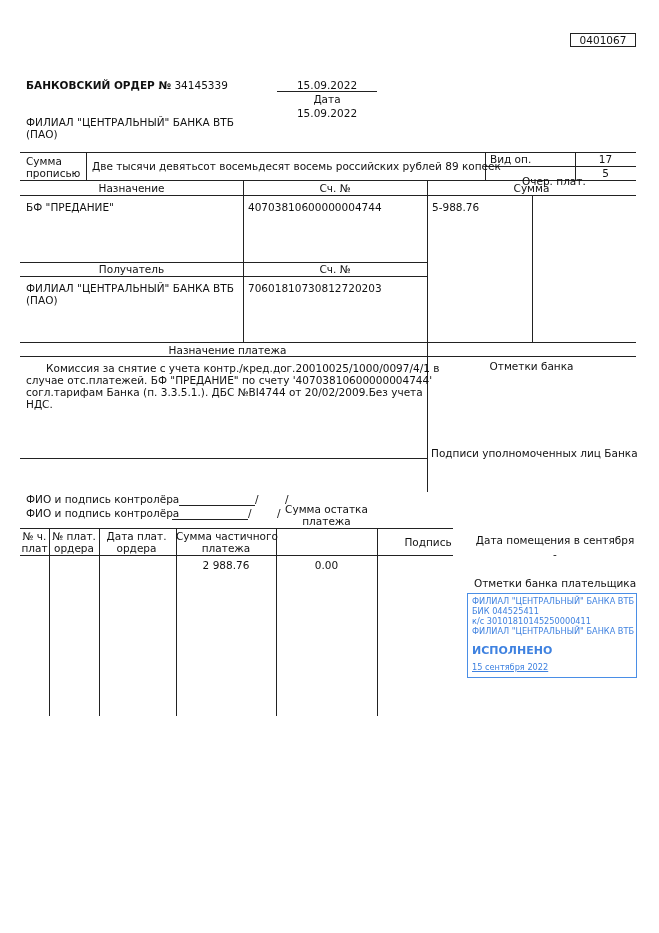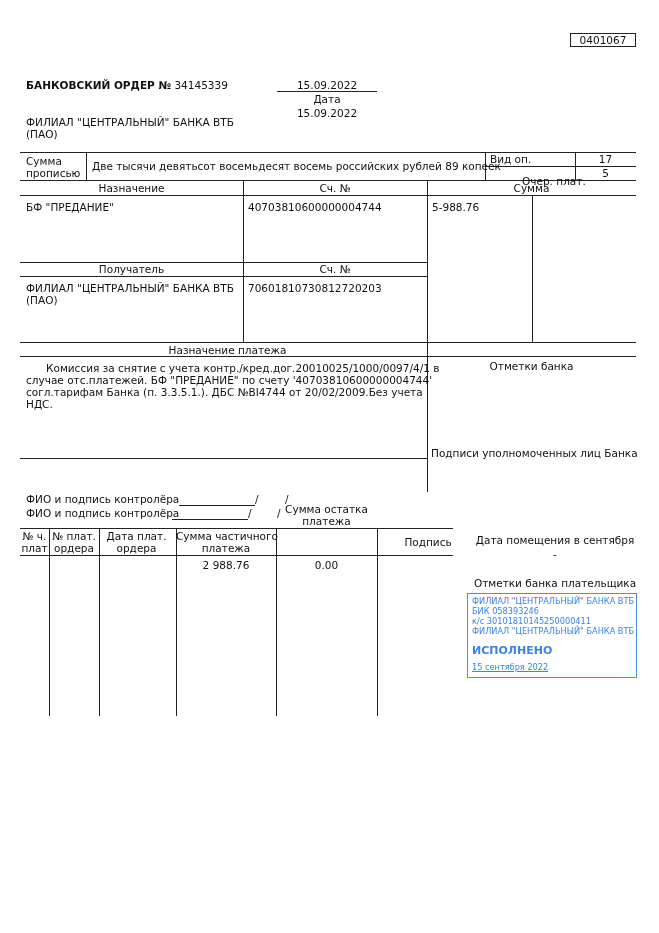--- a/index.html
+++ b/index.html
@@ -128,18 +128,18 @@
   <div class="t c" style="left:276px;top:559px;width:101px;">0.00</div>
   <div class="t c" style="left:377px;top:559px;width:76px;"></div>
 </div>
 
 <div class="t c" style="left:470px;top:534px;width:170px;">Дата помещения в сентября</div>
 <div class="t c" style="left:470px;top:548px;width:170px;">-</div>
 <div class="t c" style="left:470px;top:577px;width:170px;">Отметки банка плательщика</div>
 
 <div class="stamp">
   <div class="s" style="top:3px;">ФИЛИАЛ "ЦЕНТРАЛЬНЫЙ" БАНКА ВТБ</div>
-  <div class="s" style="top:13px;">БИК 058393246</div>
+  <div class="s" style="top:13px;">БИК 044525411</div>
   <div class="s" style="top:23px;">к/с 30101810145250000411</div>
   <div class="s" style="top:33px;">ФИЛИАЛ "ЦЕНТРАЛЬНЫЙ" БАНКА ВТБ</div>
   <div class="s big" style="top:50px;line-height:13px;">ИСПОЛНЕНО</div>
   <div class="s" style="top:69px;text-decoration:underline;">15 сентября 2022</div>
 </div>
 
 </body></html>

